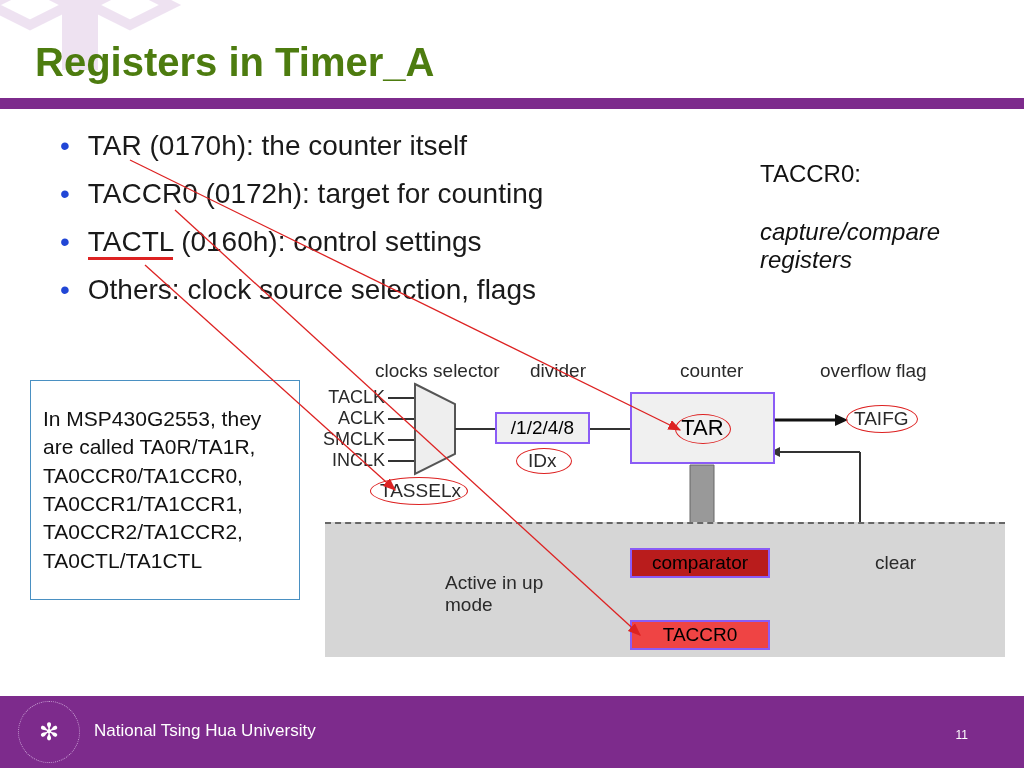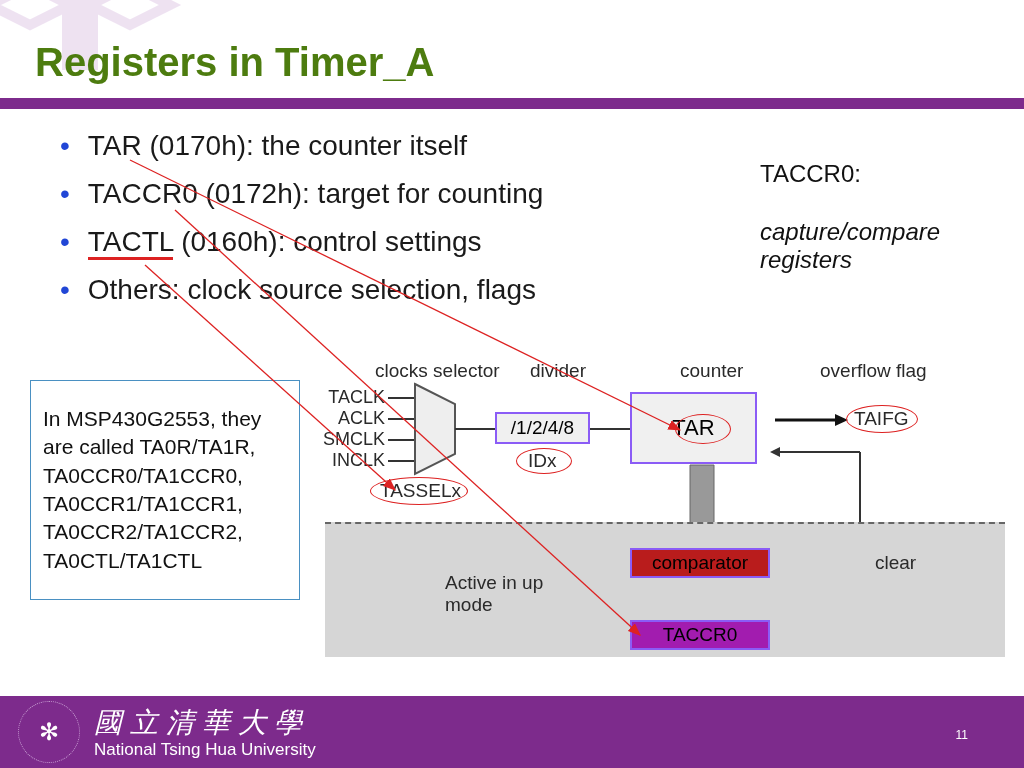--- a/index.html
+++ b/index.html
@@ -227,29 +227,29 @@
 
   <div class="gray-zone" style="top:160px;left:-5px;width:680px;height:135px"></div>
 
   <div class="box" style="top:50px;left:165px;width:95px;height:32px">/1/2/4/8</div>
   <div class="dlabel" style="top:88px;left:198px">IDx</div>
   <div class="ring" style="top:86px;left:186px;width:56px;height:26px"></div>
 
   <div class="dlabel" style="top:118px;left:50px">TASSELx</div>
   <div class="ring" style="top:115px;left:40px;width:98px;height:28px"></div>
 
-  <div class="box" style="top:30px;left:300px;width:127px;height:72px;font-size:22px">TAR</div>
+  <div class="box" style="top:30px;left:300px;width:145px;height:72px;font-size:22px">TAR</div>
   <div class="ring" style="top:52px;left:345px;width:56px;height:30px"></div>
 
   <div class="dlabel" style="top:46px;left:524px">TAIFG</div>
   <div class="ring" style="top:43px;left:516px;width:72px;height:28px"></div>
 
   <div class="box" style="top:186px;left:300px;width:140px;height:30px;background:#b91c1c">comparator</div>
 
-  <div class="box" style="top:258px;left:300px;width:140px;height:30px;background:#a21caf">TACCR0</div>
+  <div class="box" style="top:258px;left:300px;width:140px;height:30px;background:#ef4444">TACCR0</div>
 
   <div class="dlabel" style="top:210px;left:115px;width:100px;white-space:normal;text-align:left;font-style:normal">Active in up mode</div>
 
   <div class="dlabel" style="top:190px;left:545px">clear</div>
 </div>
 
 <svg class="arrows">
   <defs>
     <marker id="arrh" markerWidth="10" markerHeight="8" refX="9" refY="4" orient="auto">
       <polygon points="0,0 10,4 0,8" fill="#d22"></polygon>
@@ -259,17 +259,16 @@
   <line x1="130" y1="160" x2="680" y2="430" stroke="#d22" stroke-width="1.3" marker-end="url(#arrh)"></line>
 
   <line x1="175" y1="210" x2="640" y2="635" stroke="#d22" stroke-width="1.3" marker-end="url(#arrh)"></line>
 
   <line x1="145" y1="265" x2="395" y2="490" stroke="#d22" stroke-width="1.3" marker-end="url(#arrh)"></line>
 </svg>
 
 <div class="footer">
   <div class="footer-seal">✻</div>
   <div class="footer-text">
-    <div class="footer-ch">國立清華大學</div>
     <div class="footer-en">National Tsing Hua University</div>
   </div>
   <div class="page-num">11</div>
 </div>
 
 </body></html>

